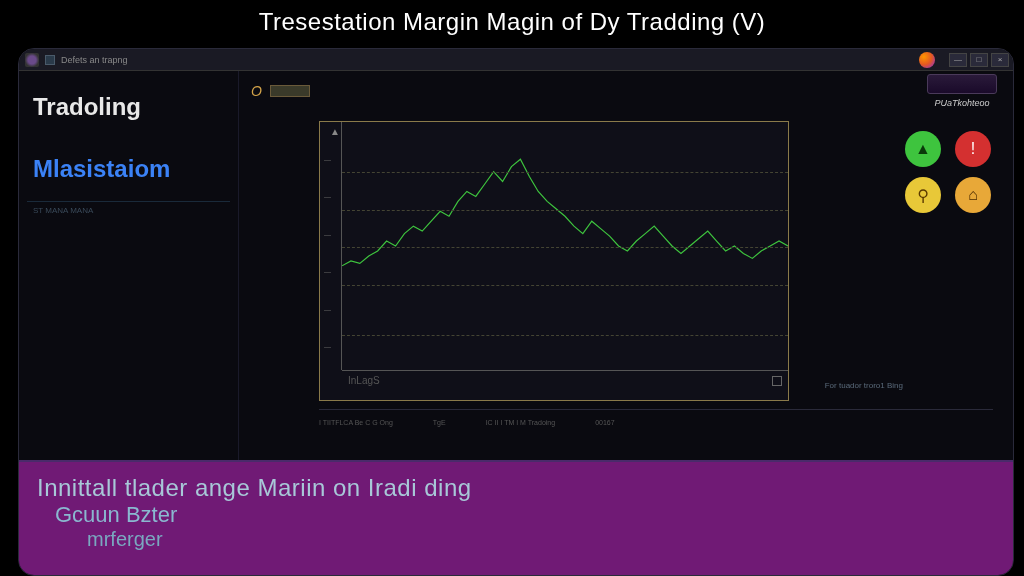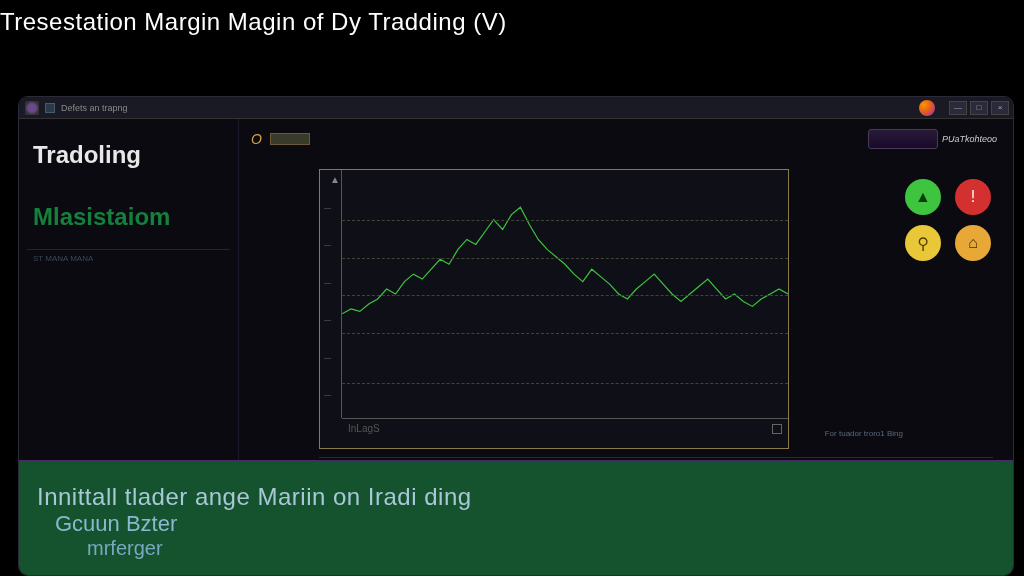--- a/index.html
+++ b/index.html
@@ -6,38 +6,37 @@
   body {
     width: 1024px;
     height: 576px;
     background: #000;
     font-family: Arial, sans-serif;
     color: #ccc;
     overflow: hidden;
     position: relative;
   }
   .main-title {
-    text-align: left;
+    text-align: center;
     color: #fff;
     font-size: 24px;
     font-weight: 300;
     padding: 8px 0 4px;
     letter-spacing: 0.5px;
   }
   .app-window {
     position: absolute;
     top: 48px;
     left: 18px;
     right: 10px;
     bottom: 0;
     background: #0a0a10;
     border: 1px solid #2a2a3a;
-    border-radius: 10px;
+    border-radius: 16px;
     overflow: hidden;
-    margin-top: 48px;
   }
   .titlebar {
     height: 22px;
     background: #1a1a24;
     border-bottom: 1px solid #333;
     display: flex;
     align-items: center;
     padding: 0 6px;
     gap: 6px;
     font-size: 9px;
@@ -86,21 +85,21 @@
     padding: 10px 8px;
     border-right: 1px solid #1a1a2a;
   }
   .side-item {
     padding: 12px 6px;
     font-size: 24px;
     font-weight: 700;
     cursor: pointer;
   }
   .side-item.white { color: #e8e8e8; }
-  .side-item.cyan { color: #15803d; }
+  .side-item.cyan { color: #3b82f6; }
   .side-faint {
     font-size: 8px;
     color: #3a4a5a;
     padding: 4px 6px;
     margin-top: 6px;
     border-top: 1px solid #1a2a3a;
   }
   .main-area {
     flex:1;
     position: relative;
@@ -123,20 +122,21 @@
     width: 40px; height: 12px;
     background: #3a3a2a;
     border: 1px solid #6a5a3a;
   }
   .strip-right {
     position: absolute;
     right: 10px;
     display: flex;
     gap: 4px;
     align-items: center;
+    flex-direction: column;
   }
   .mode-box {
     width: 70px; height: 20px;
     background: linear-gradient(#2a1a3a, #1a0a2a);
     border: 1px solid #4a3a5a;
     border-radius: 3px;
   }
   .mode-label {
     font-size: 9px;
     color: #ccc;
@@ -244,22 +244,22 @@
   .ind-green { background: #3ec43e; color:#0a3a0a;}
   .ind-red { background: #d43030; color:#fff;}
   .ind-yellow { background: #e8c838; color:#5a3a00;}
   .ind-amber { background: #e8a838; color:#4a2a00;}
   .bottom-panel {
     position: absolute;
     left: 0; right: 0;
     bottom: 0;
     height: 115px;
     border-top: 2px solid #4a2a6a;
-    padding: 21px 18px;
-    background: #14532d;
+    padding: 12px 18px;
+    background: #701a75;
   }
   .bp-line1 {
     font-size: 24px;
     color: #a8c8d8;
     font-weight: 300;
     letter-spacing: 0.5px;
   }
   .bp-line2 {
     font-size: 22px;
     color: #8ab8d0;

